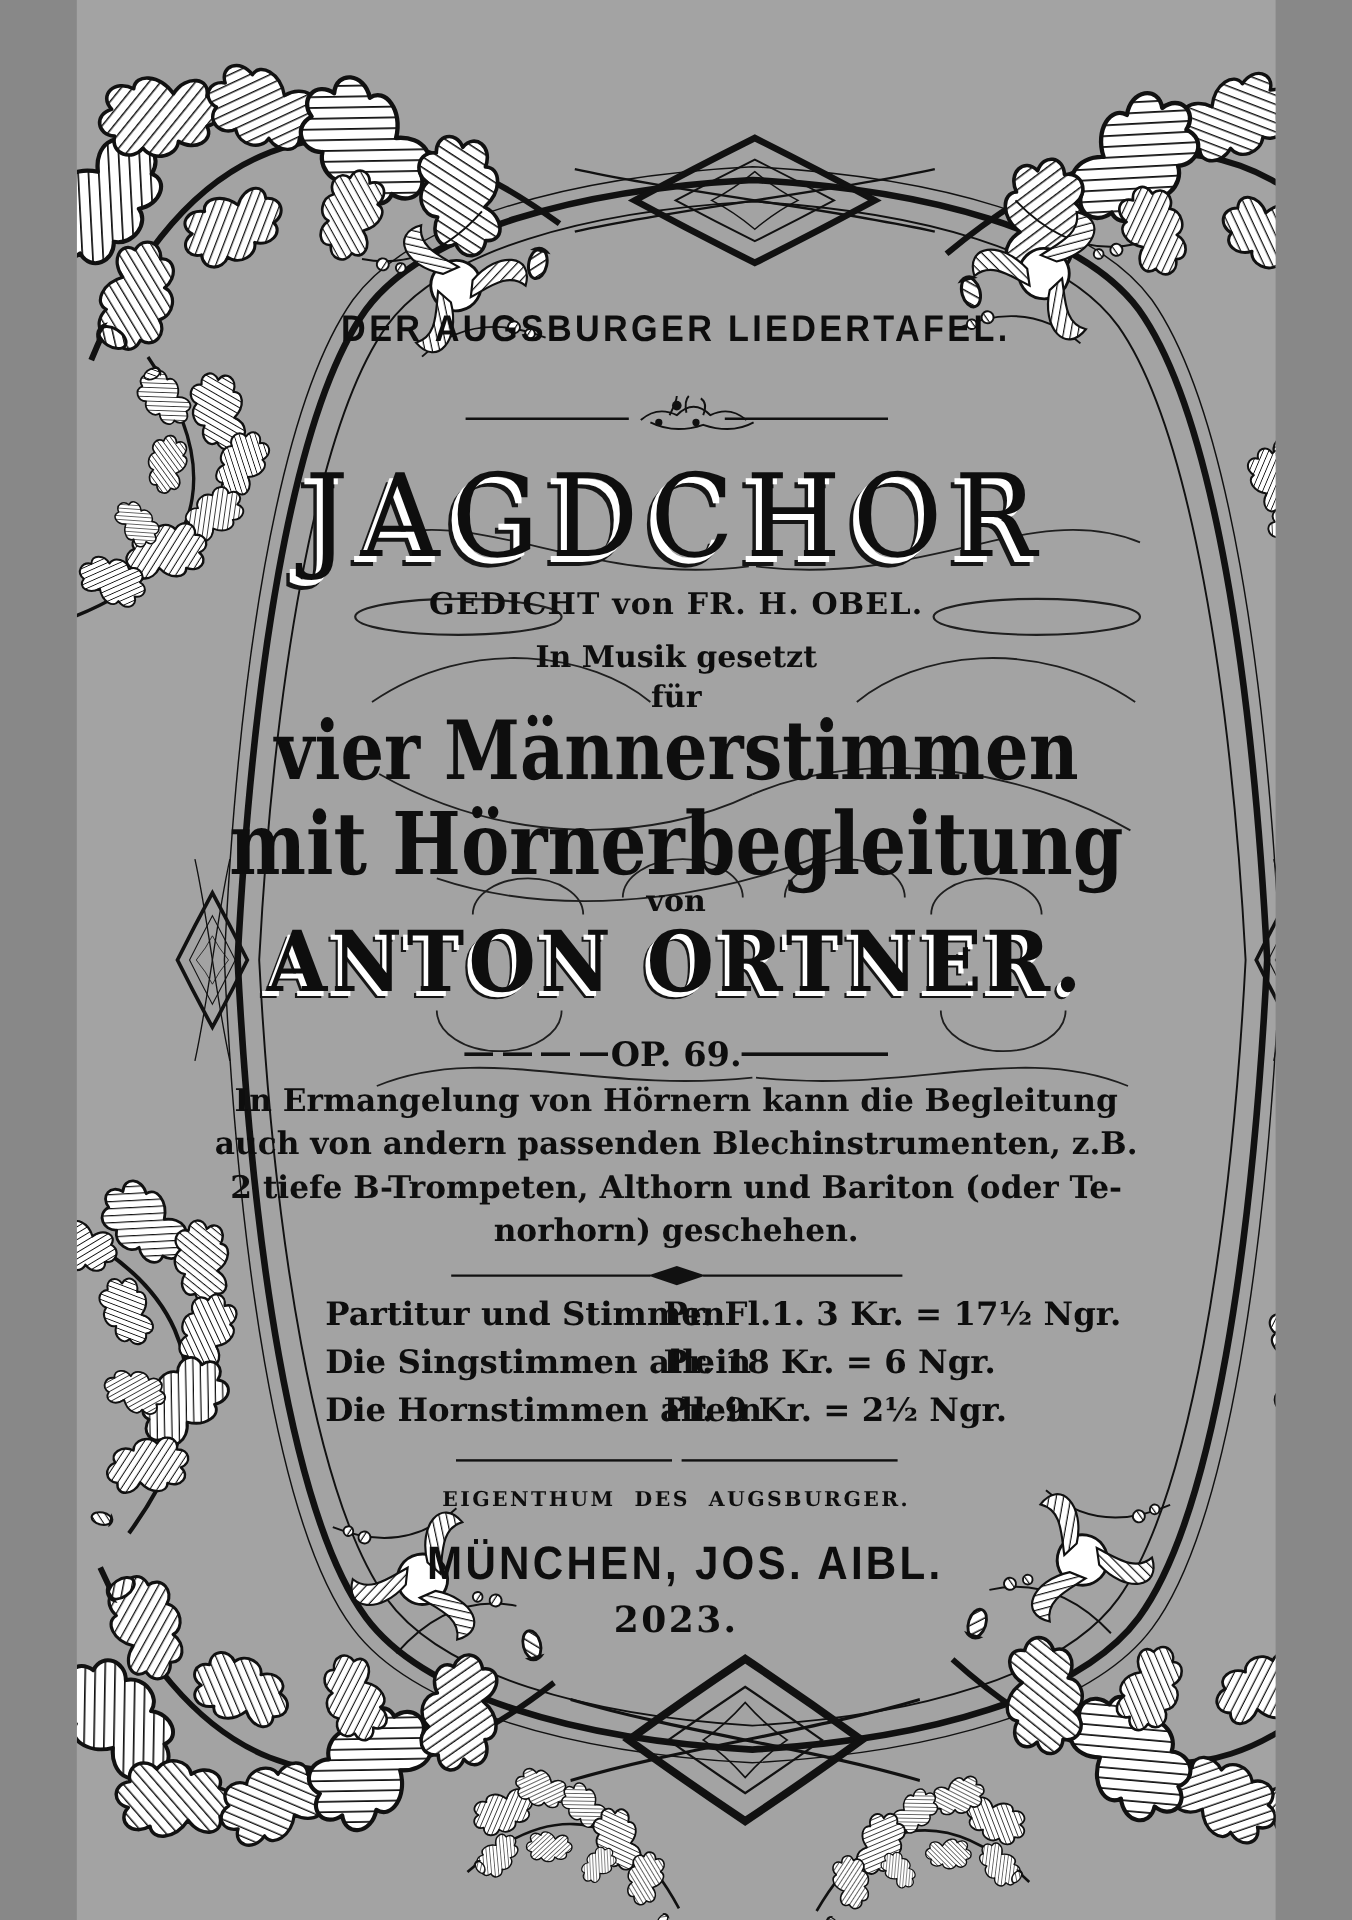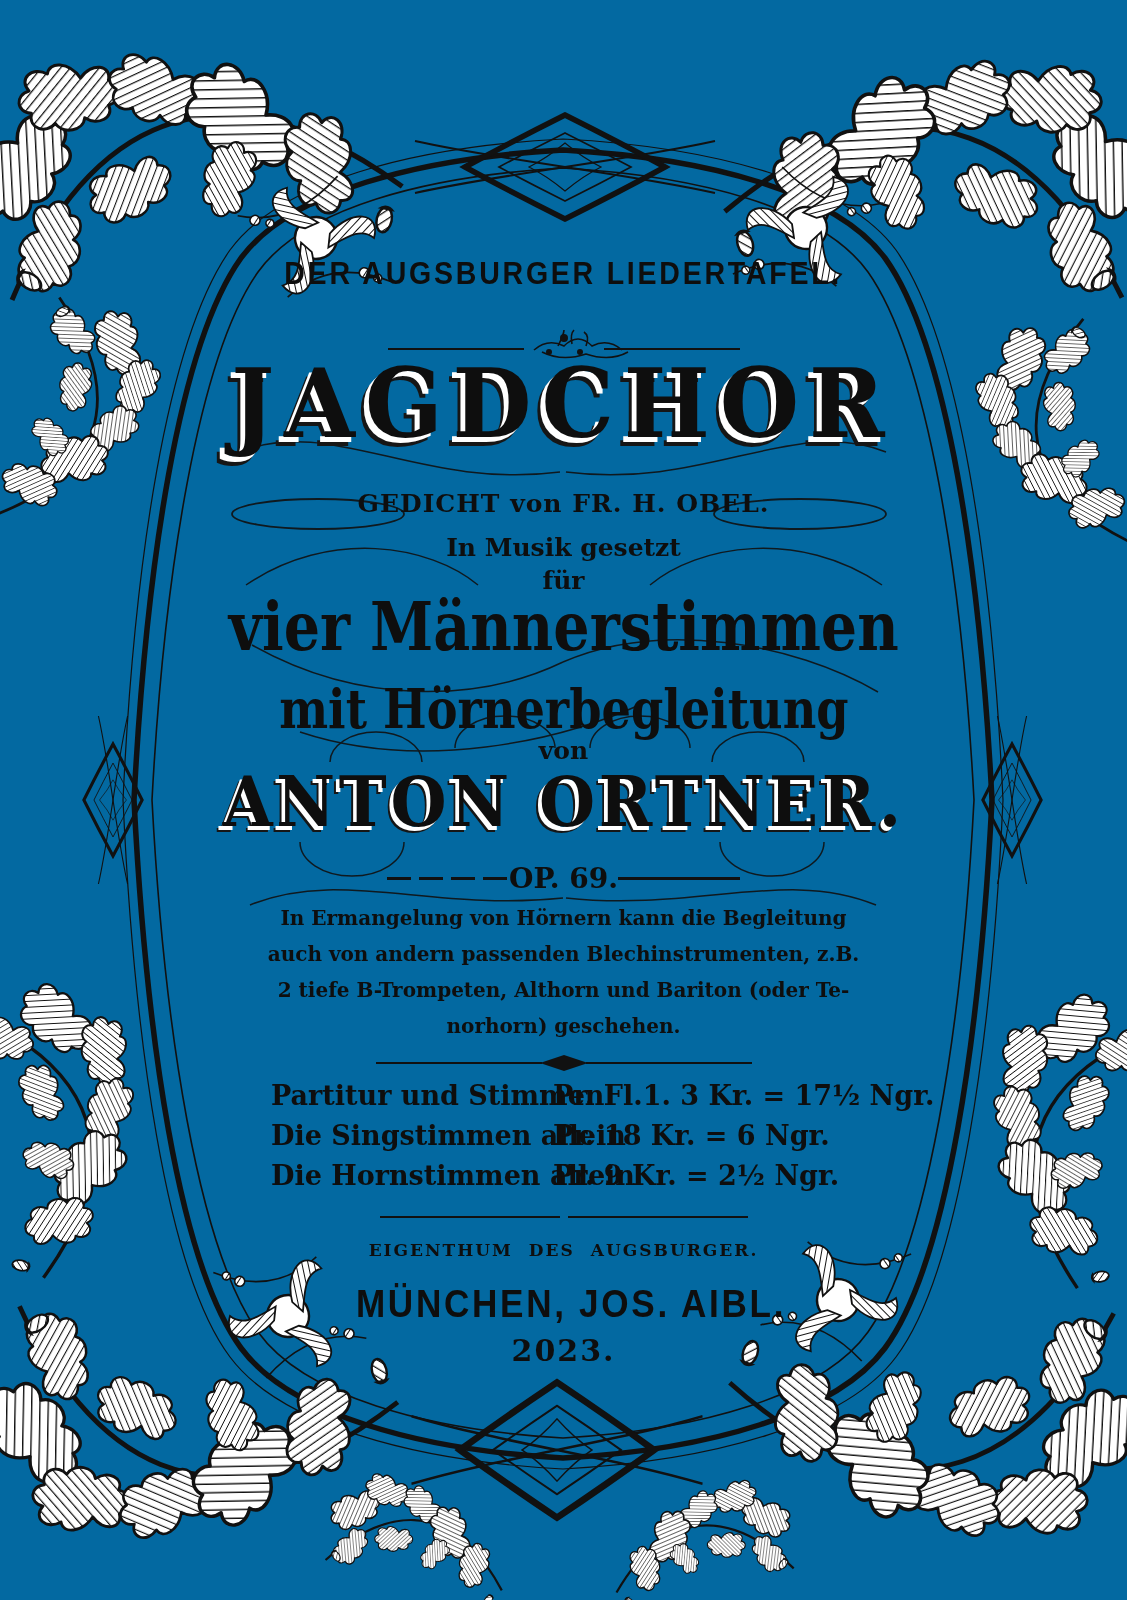--- a/index.html
+++ b/index.html
@@ -1,56 +1,56 @@
 <!DOCTYPE html>
 <html><head>
 <meta charset="utf-8">
 <style>
   html,body{margin:0;padding:0;background:#888;}
   .page{
     position:relative;
-    width:1127px;height:1600px;
+    width:999px;height:1600px;
     margin:0 auto;
-    background:#0369a1;
+    background:#a3a3a3;
     color:#0e0e0e;
     overflow:hidden;
     font-family:"DejaVu Serif", serif;
   }
   .border-svg{position:absolute;inset:0;}
   .tblock{position:absolute;left:0;right:0;text-align:center;white-space:nowrap;}
   .cond{display:inline-block;white-space:nowrap;}
 
   .society{top:256px;font-family:"Liberation Sans",sans-serif;font-weight:bold;font-size:31px;letter-spacing:3px;}
   .society .cond{transform:scaleX(.92);}
 
-  .main-title{top:350px;font-weight:bold;font-size:92px;letter-spacing:10px;}
+  .main-title{top:377px;font-weight:normal;font-size:92px;letter-spacing:10px;}
   .main-title .cond{transform:scaleX(.99) scaleY(1.04);
     text-shadow:-5px 5px 0 #ffffff,-8px 8px 0 #161616;}
 
   .poem-credit{top:489px;font-weight:bold;font-size:25px;letter-spacing:1px;}
   .set-music{top:533px;font-weight:bold;font-size:25px;}
   .for-word{top:566px;font-weight:bold;font-size:25px;}
 
   .voices{top:586px;font-weight:bold;font-size:68px;}
   .voices .cond{transform:scaleX(.84);}
-  .accomp{top:660px;font-weight:bold;font-size:55px;margin-top:16px;}
+  .accomp{top:660px;font-weight:bold;font-size:72px;}
   .accomp .cond{transform:scaleX(.84);}
 
   .von{top:736px;font-weight:bold;font-size:25px;}
   .composer{top:760px;font-weight:bold;font-size:70px;letter-spacing:4px;}
   .composer .cond{transform:scaleX(.92);
     text-shadow:-4px 4px 0 #ffffff,-6px 6px 0 #161616;}
 
   .opus{top:854px;font-weight:bold;font-size:28px;}
   .opus-wrap{display:inline-flex;align-items:center;}
   .dash{display:inline-block;width:122px;height:3px;
     background:repeating-linear-gradient(90deg,#111 0 24px,transparent 24px 32px);}
   .dash.solid{background:#111;}
 
-  .note{top:900px;font-weight:bold;font-size:20px;line-height:36px;}
+  .note{top:900px;font-weight:bold;font-size:26px;line-height:36px;}
   .note div{white-space:nowrap;}
 
   .divider2{top:1052px;}
   .prices{position:absolute;top:1080px;left:50%;transform:translateX(-50%);
     width:585px;font-weight:bold;font-size:27px;}
   .price-row{display:grid;grid-template-columns:282px 1fr;margin-bottom:9px;text-align:left;white-space:nowrap;}
 
   .rule2{top:1206px;}
   .rule2 .seg{display:inline-block;width:180px;height:2px;background:#111;vertical-align:middle;margin:0 4px;}
 

